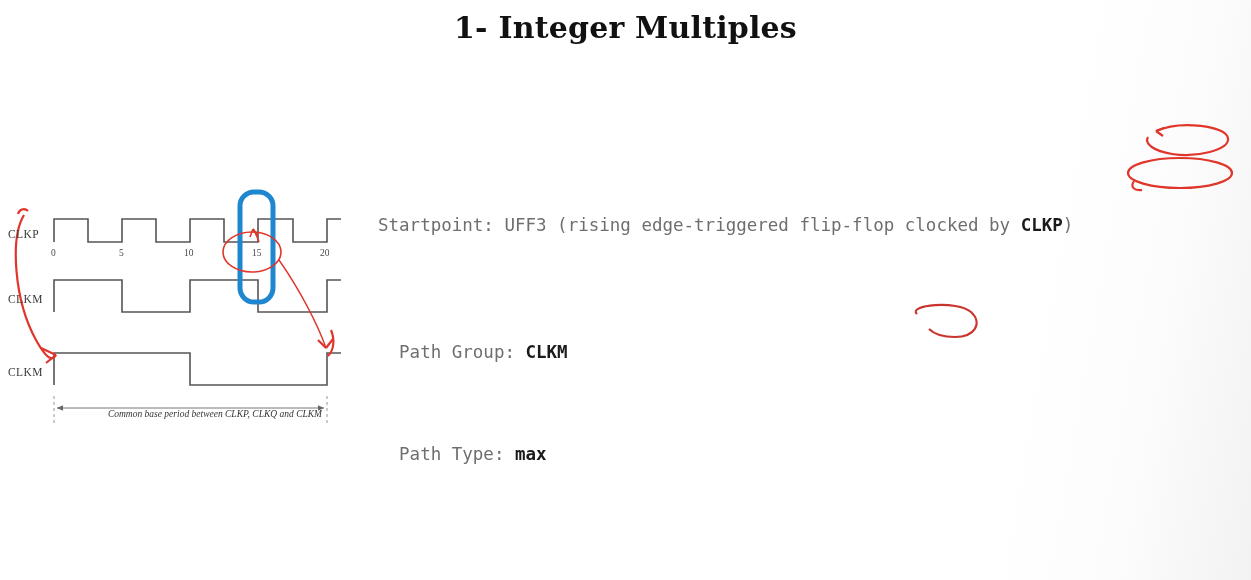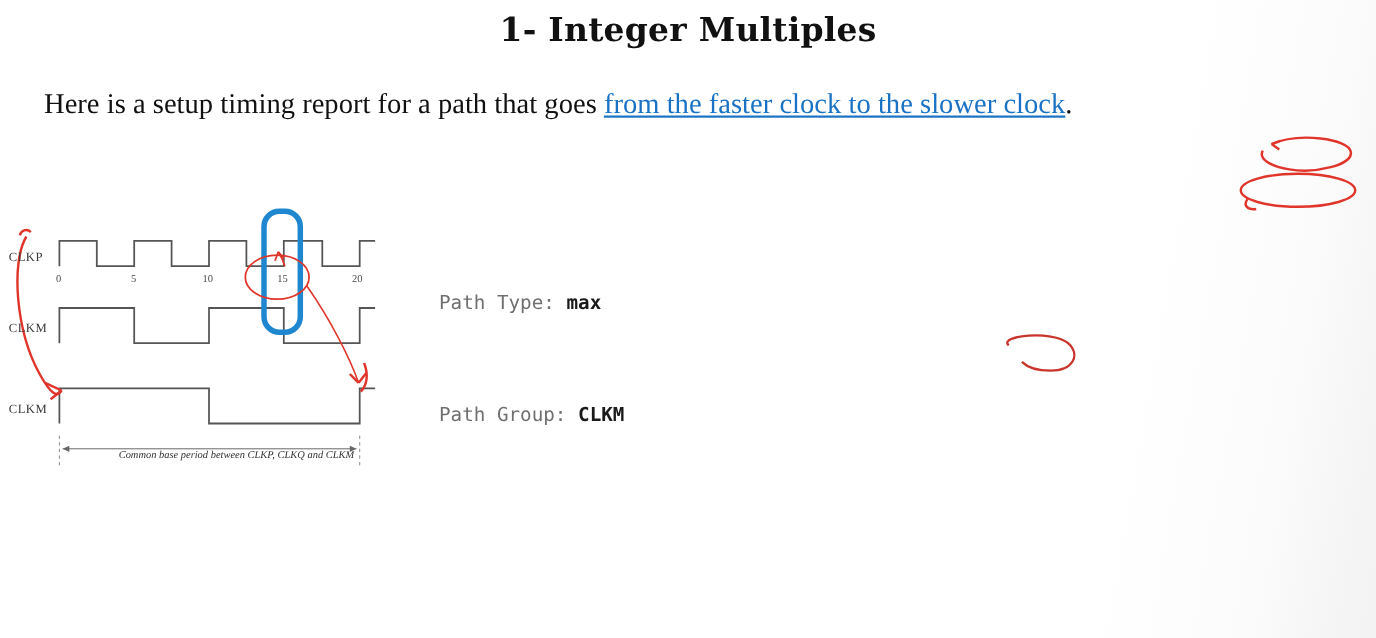--- a/index.html
+++ b/index.html
@@ -96,21 +96,20 @@
     font-style: italic;
   }
 </style>
 </head>
 <body>
 
 <div id="slide">
 
   <div id="title">1- Integer Multiples</div>
 
-  <div id="subtitle"><span>Here is a setup timing report for a path that goes </span><span class="lnk">from the faster clock to the slower clock</span><span>.</span></div>
 
   <div id="wave">
     <svg width="360" height="255" viewBox="0 0 360 255">
 
       <g stroke="#555555" stroke-width="1.6" fill="none" stroke-linejoin="miter">
         <path d="M54,62 L54,39 L88,39 L88,62 L122,62 L122,39 L156,39 L156,62 L190,62 L190,39
                  L224,39 L224,62 L258,62 L258,39 L293,39 L293,62 L327,62 L327,39 L341,39"></path>
       </g>
 
       <g font-family="Liberation Serif, serif" font-size="9.5" fill="#4a4a4a">
@@ -160,25 +159,26 @@
     
     <div class="wlabel" style="left:8px; top:48px;">CLKP</div>
     <div class="wlabel" style="left:8px; top:113px;">CLKM</div>
     <div class="wlabel" style="left:8px; top:186px;">CLKM</div>
   </div>
 
   <div id="wavecap">Common base period between CLKP, CLKQ and CLKM</div>
 
   <div id="report">
 
-
+    <div><span>Startpoint: UFF3 (rising edge-triggered flip-flop clocked by </span><span class="b">CLKP</span><span>)</span></div>
+
+
+    <div><span>  Path Group: </span><span class="b">CLKM</span></div>
 
     <div><span>  Path Type: </span><span class="b">max</span></div>
-
-    <div><span>  Path Group: </span><span class="b">CLKM</span></div>
 
     
 
     
     
 
     
 
     
   </div>

